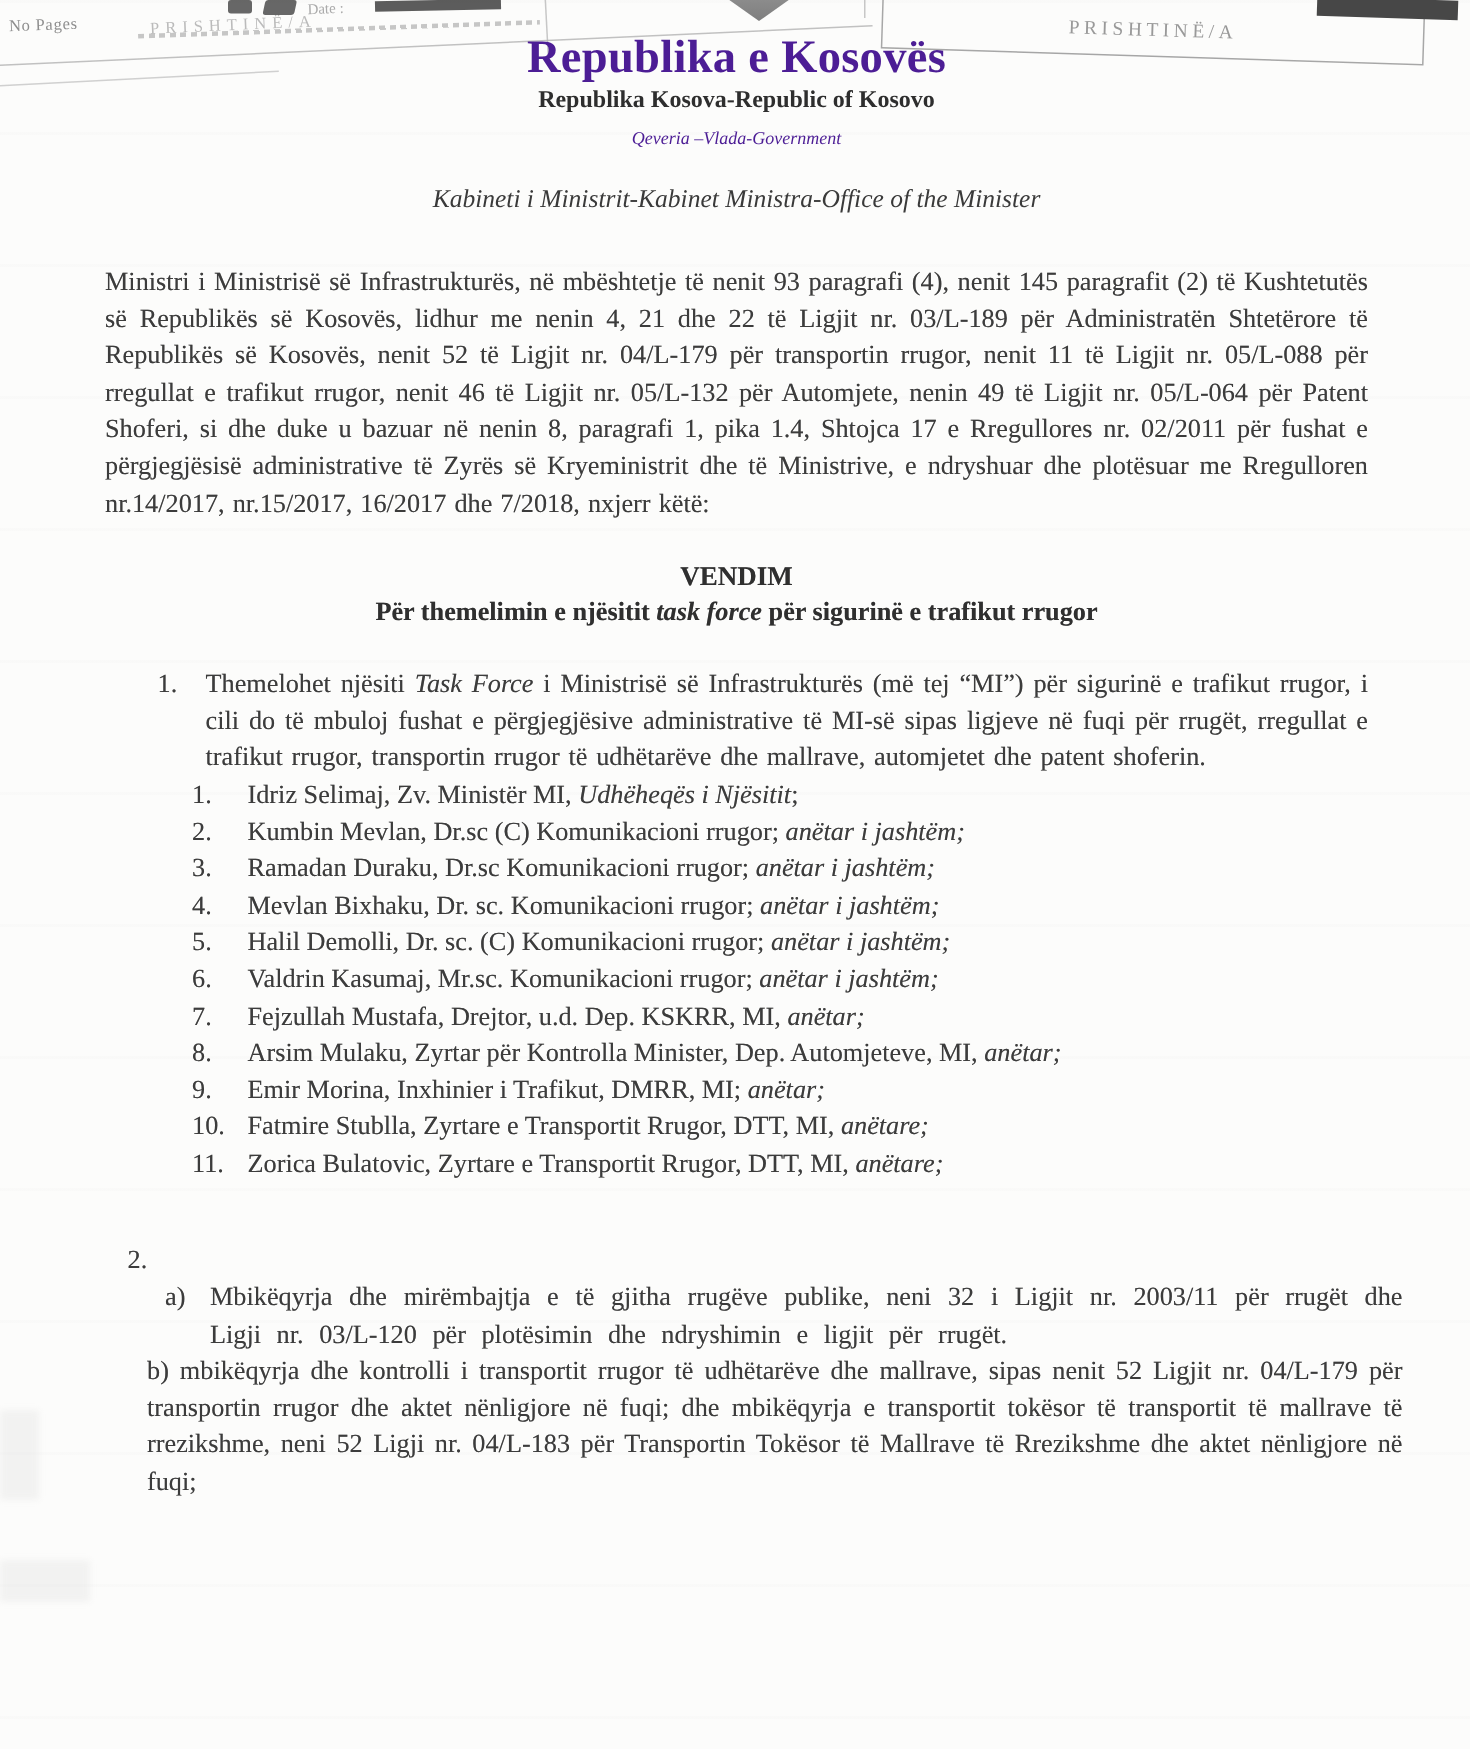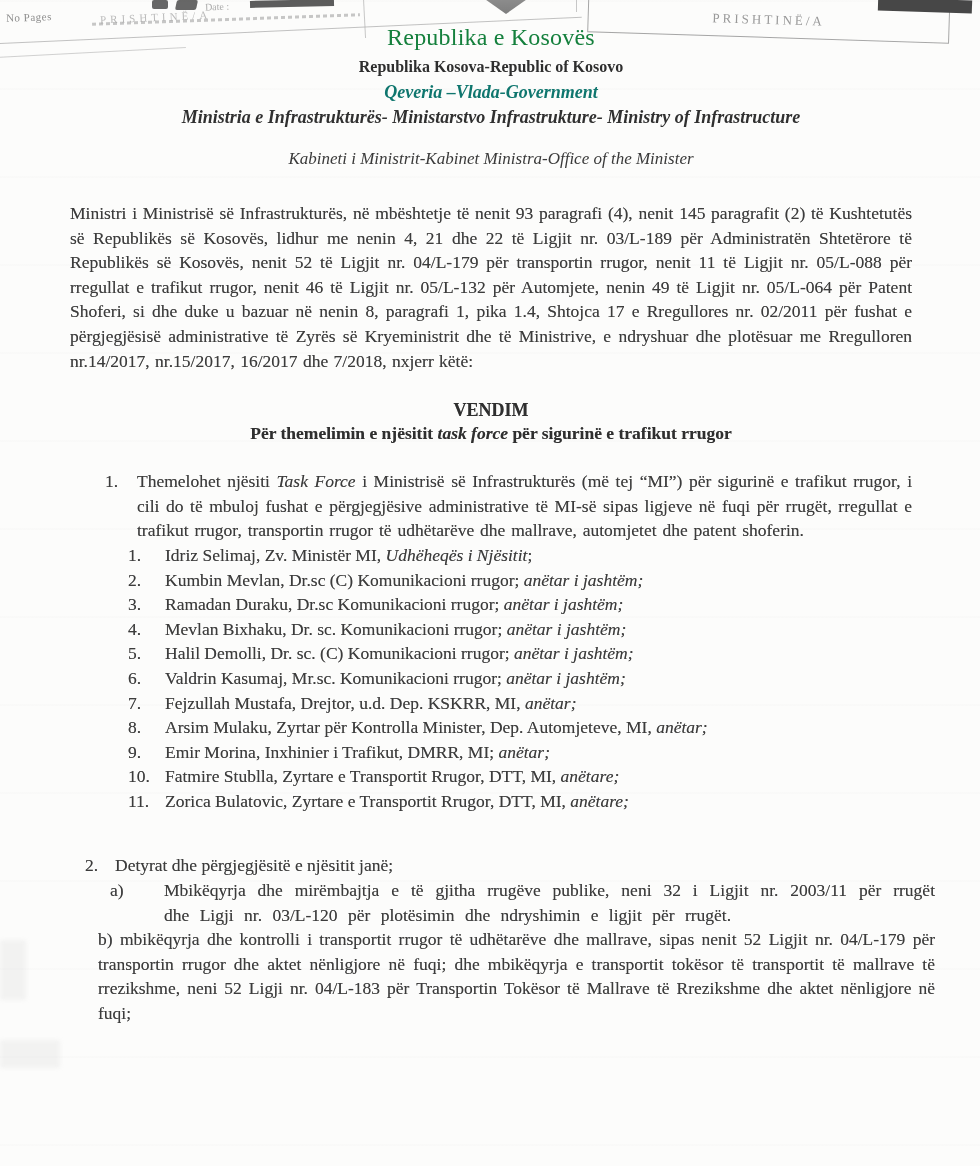--- a/index.html
+++ b/index.html
@@ -48,23 +48,23 @@
   }
   .rbox-city{
     font-size:13px;color:#8f8f8f;letter-spacing:3px;padding-bottom:9px;
     font-family:"Liberation Serif",serif;
   }
   .rcorner{background:#474747;transform:rotate(1.8deg);}
   .edge-smudge{background:#d9d9d9;opacity:.28;filter:blur(2px);}
 
   
   .header{text-align:center;padding-top:22px;}
-  .h-line1{font-size:24px;font-weight:normal;color:#15803d;line-height:31px;letter-spacing:.2px;}
+  .h-line1{font-size:31px;font-weight:bold;color:#4c1d95;line-height:31px;letter-spacing:.2px;}
   .h-line2{font-size:16px;font-weight:bold;color:#2e2e2e;line-height:27px;}
-  .h-line3{font-size:18px;font-style:italic;font-weight:700;color:#0f766e;line-height:24px;}
+  .h-line3{font-size:12px;font-style:italic;font-weight:400;color:#4c1d95;line-height:24px;}
   .h-line4{font-size:18px;font-style:italic;font-weight:bold;color:#303030;line-height:26px;}
   .h-line5{font-size:17px;font-style:italic;color:#3a3a3a;line-height:23px;margin-top:17px;}
 
   
   .bodytext{font-size:17.5px;line-height:24.6px;text-shadow:0 0 .3px rgba(70,70,70,.55);}
   .just{text-align:justify;}
   .intro{margin-top:31px;word-spacing:1px;}
 
   .dec-title{margin-top:26px;text-align:center;font-weight:bold;color:#2f2f2f;font-size:18px;line-height:22px;}
   .dec-sub{text-align:center;font-weight:bold;color:#2f2f2f;font-size:17.5px;line-height:25px;}
@@ -76,21 +76,21 @@
   .members-head{margin-top:25px;margin-left:67px;}
   .member-row{display:flex;margin-left:58px;}
   .mnum{flex:0 0 37px;}
   .mtext{flex:1;}
 
   .item2{margin-top:40px;margin-left:15px;width:850px;}
   .item2-row{display:flex;}
   .item2-row .num2{flex:0 0 30px;}
   .suba-row{display:flex;margin-left:25px;}
   .suba-row .alabel{flex:0 0 30px;}
-  .suba-row .atext{flex:1;word-spacing:6px;margin-left:24px;}
+  .suba-row .atext{flex:1;word-spacing:6px;}
   .subb{margin-top:0;word-spacing:2px;margin-left:13px;}
   p{margin:0;}
   i{font-style:italic;}
 </style>
 </head>
 <body>
 
 <div class="page">
 
   <div>
@@ -118,21 +118,20 @@
 
   <div class="artifact edge-smudge" style="left:0;top:940px;width:26px;height:60px;"></div>
   <div class="artifact edge-smudge" style="left:0;top:1040px;width:60px;height:28px;"></div>
 
   <div class="content">
 
     <div class="header">
       <div class="h-line1">Republika e Kosovës</div>
       <div class="h-line2">Republika Kosova-Republic of Kosovo</div>
       <div class="h-line3">Qeveria –Vlada-Government</div>
-      <div class="h-line4">Ministria e Infrastrukturës- Ministarstvo Infrastrukture- Ministry of Infrastructure</div>
       <div class="h-line5">Kabineti i Ministrit-Kabinet Ministra-Office of the Minister</div>
     </div>
 
     <p class="bodytext just intro">Ministri i Ministrisë së Infrastrukturës, në mbështetje të nenit 93  paragrafi (4), nenit 145 paragrafit (2) të Kushtetutës së Republikës së Kosovës, lidhur me nenin 4, 21 dhe 22 të Ligjit nr. 03/L-189 për Administratën Shtetërore të Republikës së Kosovës, nenit 52 të Ligjit nr. 04/L-179 për transportin rrugor, nenit 11 të Ligjit nr. 05/L-088 për rregullat e trafikut rrugor, nenit 46 të Ligjit nr. 05/L-132 për Automjete, nenin 49 të Ligjit nr. 05/L-064 për Patent Shoferi, si dhe duke u bazuar në nenin 8, paragrafi 1, pika 1.4, Shtojca 17 e Rregullores nr. 02/2011 për fushat e përgjegjësisë administrative të Zyrës së Kryeministrit dhe të Ministrive, e ndryshuar dhe plotësuar me Rregulloren nr.14/2017, nr.15/2017, 16/2017 dhe 7/2018, nxjerr këtë:</p>
 
     <div class="dec-title bodytext">VENDIM</div>
     <div class="dec-sub bodytext"><span>Për themelimin e njësitit </span><i>task force</i><span> për sigurinë e trafikut rrugor</span></div>
 
     <div class="item1 bodytext">
       <span class="num1">1.</span>
@@ -183,21 +182,20 @@
         </div>
       <div class="member-row bodytext">
           <span class="mnum">11.</span>
           <span class="mtext"><span>Zorica Bulatovic, Zyrtare e Transportit Rrugor, DTT, MI, </span><i>anëtare;</i><span></span></span>
         </div>
     </div>
 
     <div class="item2 bodytext">
       <div class="item2-row">
         <span class="num2">2.</span>
-        <p>Detyrat dhe përgjegjësitë e njësitit janë;</p>
       </div>
       <div class="suba-row">
         <span class="alabel">a)</span>
         <p class="atext just">Mbikëqyrja dhe mirëmbajtja e të gjitha rrugëve publike, neni 32 i Ligjit nr. 2003/11 për rrugët dhe Ligji nr. 03/L-120 për plotësimin dhe ndryshimin e ligjit për rrugët.</p>
       </div>
       <p class="subb just">b) mbikëqyrja dhe kontrolli i transportit rrugor të udhëtarëve dhe mallrave, sipas nenit 52 Ligjit nr. 04/L-179 për transportin rrugor dhe aktet nënligjore në fuqi; dhe mbikëqyrja e transportit tokësor të transportit të mallrave të rrezikshme, neni 52 Ligji nr. 04/L-183 për Transportin Tokësor të Mallrave të Rrezikshme dhe aktet nënligjore në fuqi;</p>
     </div>
 
   </div>
 </div>

